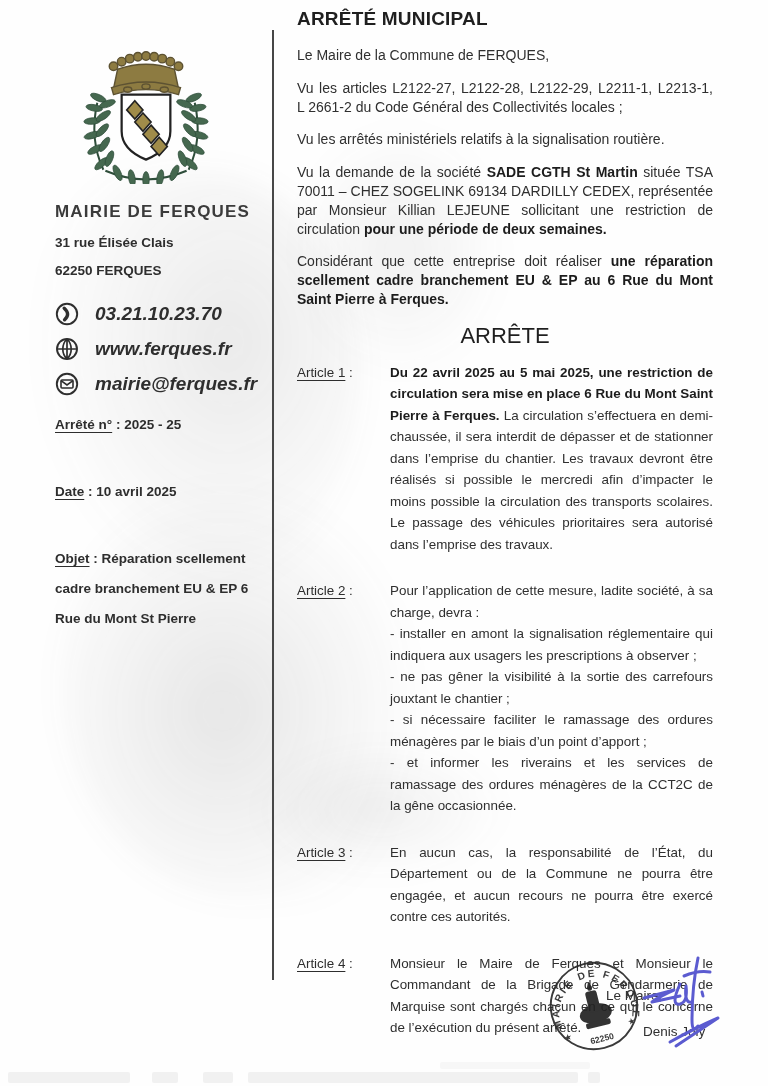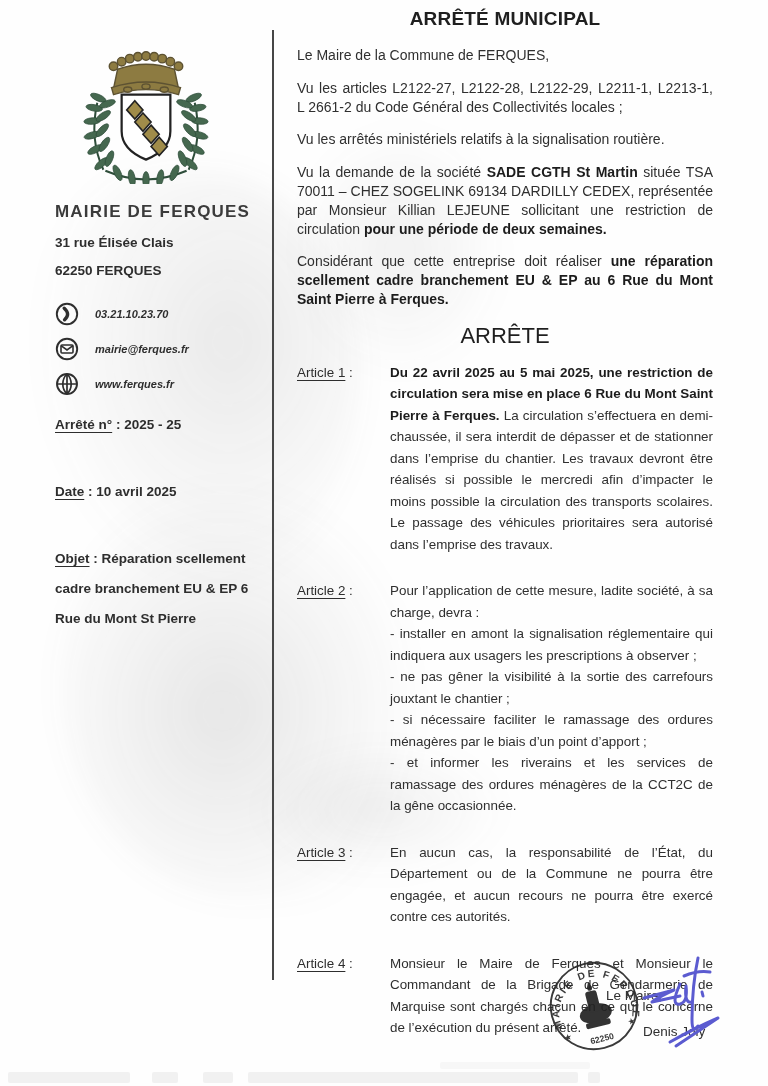--- a/index.html
+++ b/index.html
@@ -15,30 +15,30 @@
   .wm3{left:290px;top:120px;width:220px;height:260px;background:radial-gradient(ellipse,rgba(60,60,60,.07),rgba(0,0,0,0) 70%);border-radius:50%;}
   .wm4{left:250px;top:740px;width:260px;height:140px;background:radial-gradient(ellipse,rgba(60,60,60,.07),rgba(0,0,0,0) 70%);border-radius:50%;}
 
   .sidebar{position:absolute;left:30px;top:50px;width:232px;}
   .logo-wrap{width:140px;margin:0 auto 14px auto;text-align:center;}
   .org-name{font-size:17px;font-weight:700;letter-spacing:1.2px;color:#3b3b3b;margin:8px 0 0 25px;white-space:nowrap;}
   .addr{font-size:13.5px;font-weight:700;margin:13px 0 0 25px;color:#2e2e2e;}
   .contacts{margin:24px 0 0 25px;}
   .contact-row{display:flex;align-items:center;margin-bottom:11px;}
   .contact-icon{width:24px;height:24px;flex:0 0 24px;margin-right:16px;}
-  .contact-text{font-size:11px;font-style:italic;font-weight:600;color:#2e2e2e;}
+  .contact-text{font-size:19px;font-style:italic;font-weight:600;color:#2e2e2e;}
   .meta{margin:14px 0 0 25px;}
   .meta-item{font-size:13.5px;font-weight:700;margin-bottom:37px;line-height:30px;}
   .meta-item .lbl{text-decoration:underline;text-underline-offset:3px;}
   .meta-item.objet{max-width:200px;}
 
   .divider{position:absolute;left:272px;top:30px;width:2px;height:950px;background:#474747;}
 
   .main{position:absolute;left:297px;top:8px;width:416px;}
-  .doc-title{font-size:19px;font-weight:700;text-align:center;color:#1f1f1f;margin:0 0 16px 0;letter-spacing:.2px;}
+  .doc-title{font-size:19px;font-weight:700;text-align:left;color:#1f1f1f;margin:0 0 16px 0;letter-spacing:.2px;}
   .para{font-size:14px;line-height:19px;text-align:justify;margin:0 0 13.5px 0;color:#2f2f2f;}
   .para b,.art-text b{color:#1c1c1c;}
   .decree-heading{font-size:22px;font-weight:400;text-align:center;margin:1px 0 13px 0;color:#1f1f1f;}
   .article{display:flex;margin-bottom:25px;}
   .art-label{flex:0 0 93px;font-size:13.4px;line-height:21.5px;}
   .art-label .u{text-decoration:underline;text-underline-offset:3px;}
   .art-text{flex:1;font-size:13.4px;line-height:21.5px;text-align:justify;white-space:pre-wrap;color:#2f2f2f;}
 
   .sig-block{position:absolute;left:540px;top:948px;width:228px;height:135px;}
   .stamp{position:absolute;left:6px;top:10px;width:96px;height:96px;transform:rotate(-14deg);opacity:.92;}
@@ -132,32 +132,32 @@
     <div class="contacts">
       <div class="contact-row">
         <svg class="contact-icon" viewBox="0 0 24 24">
           <circle cx="12" cy="12" r="10.2" fill="none" stroke="#2e2e2e" stroke-width="1.9"></circle>
           <path d="M9.2,6.2 q6.6,5.8 0.4,11.6" fill="none" stroke="#2e2e2e" stroke-width="3.4" stroke-linecap="round"></path>
         </svg>
         <span class="contact-text">03.21.10.23.70</span>
       </div>
       <div class="contact-row">
         <svg class="contact-icon" viewBox="0 0 24 24">
+          <circle cx="12" cy="12" r="10" fill="none" stroke="#2e2e2e" stroke-width="1.9"></circle>
+          <path d="M2,12 H22 M12,2 V22 M12,2 a14,14 0 0 1 0,20 M12,2 a14,14 0 0 0 0,20" fill="none" stroke="#2e2e2e" stroke-width="1.7"></path>
+        </svg>
+        <span class="contact-text">www.ferques.fr</span>
+      </div>
+      <div class="contact-row">
+        <svg class="contact-icon" viewBox="0 0 24 24">
           <circle cx="12" cy="12" r="10.2" fill="none" stroke="#2e2e2e" stroke-width="1.9"></circle>
           <rect x="6" y="8" width="12" height="8" rx="1" fill="none" stroke="#2e2e2e" stroke-width="1.6"></rect>
           <path d="M6,8.6 L12,13 L18,8.6" fill="none" stroke="#2e2e2e" stroke-width="1.6"></path>
         </svg>
         <span class="contact-text">mairie@ferques.fr</span>
-      </div>
-      <div class="contact-row">
-        <svg class="contact-icon" viewBox="0 0 24 24">
-          <circle cx="12" cy="12" r="10" fill="none" stroke="#2e2e2e" stroke-width="1.9"></circle>
-          <path d="M2,12 H22 M12,2 V22 M12,2 a14,14 0 0 1 0,20 M12,2 a14,14 0 0 0 0,20" fill="none" stroke="#2e2e2e" stroke-width="1.7"></path>
-        </svg>
-        <span class="contact-text">www.ferques.fr</span>
       </div>
     </div>
 
     <div class="meta">
       <div class="meta-item"><span class="lbl">Arrêté n°</span><span> : 2025 - 25</span></div>
       <div class="meta-item"><span class="lbl">Date</span><span> : 10 avril 2025</span></div>
       <div class="meta-item objet"><span class="lbl">Objet</span><span> : Réparation scellement cadre branchement EU &amp; EP 6 Rue du Mont St Pierre</span></div>
     </div>
   </div>
 

